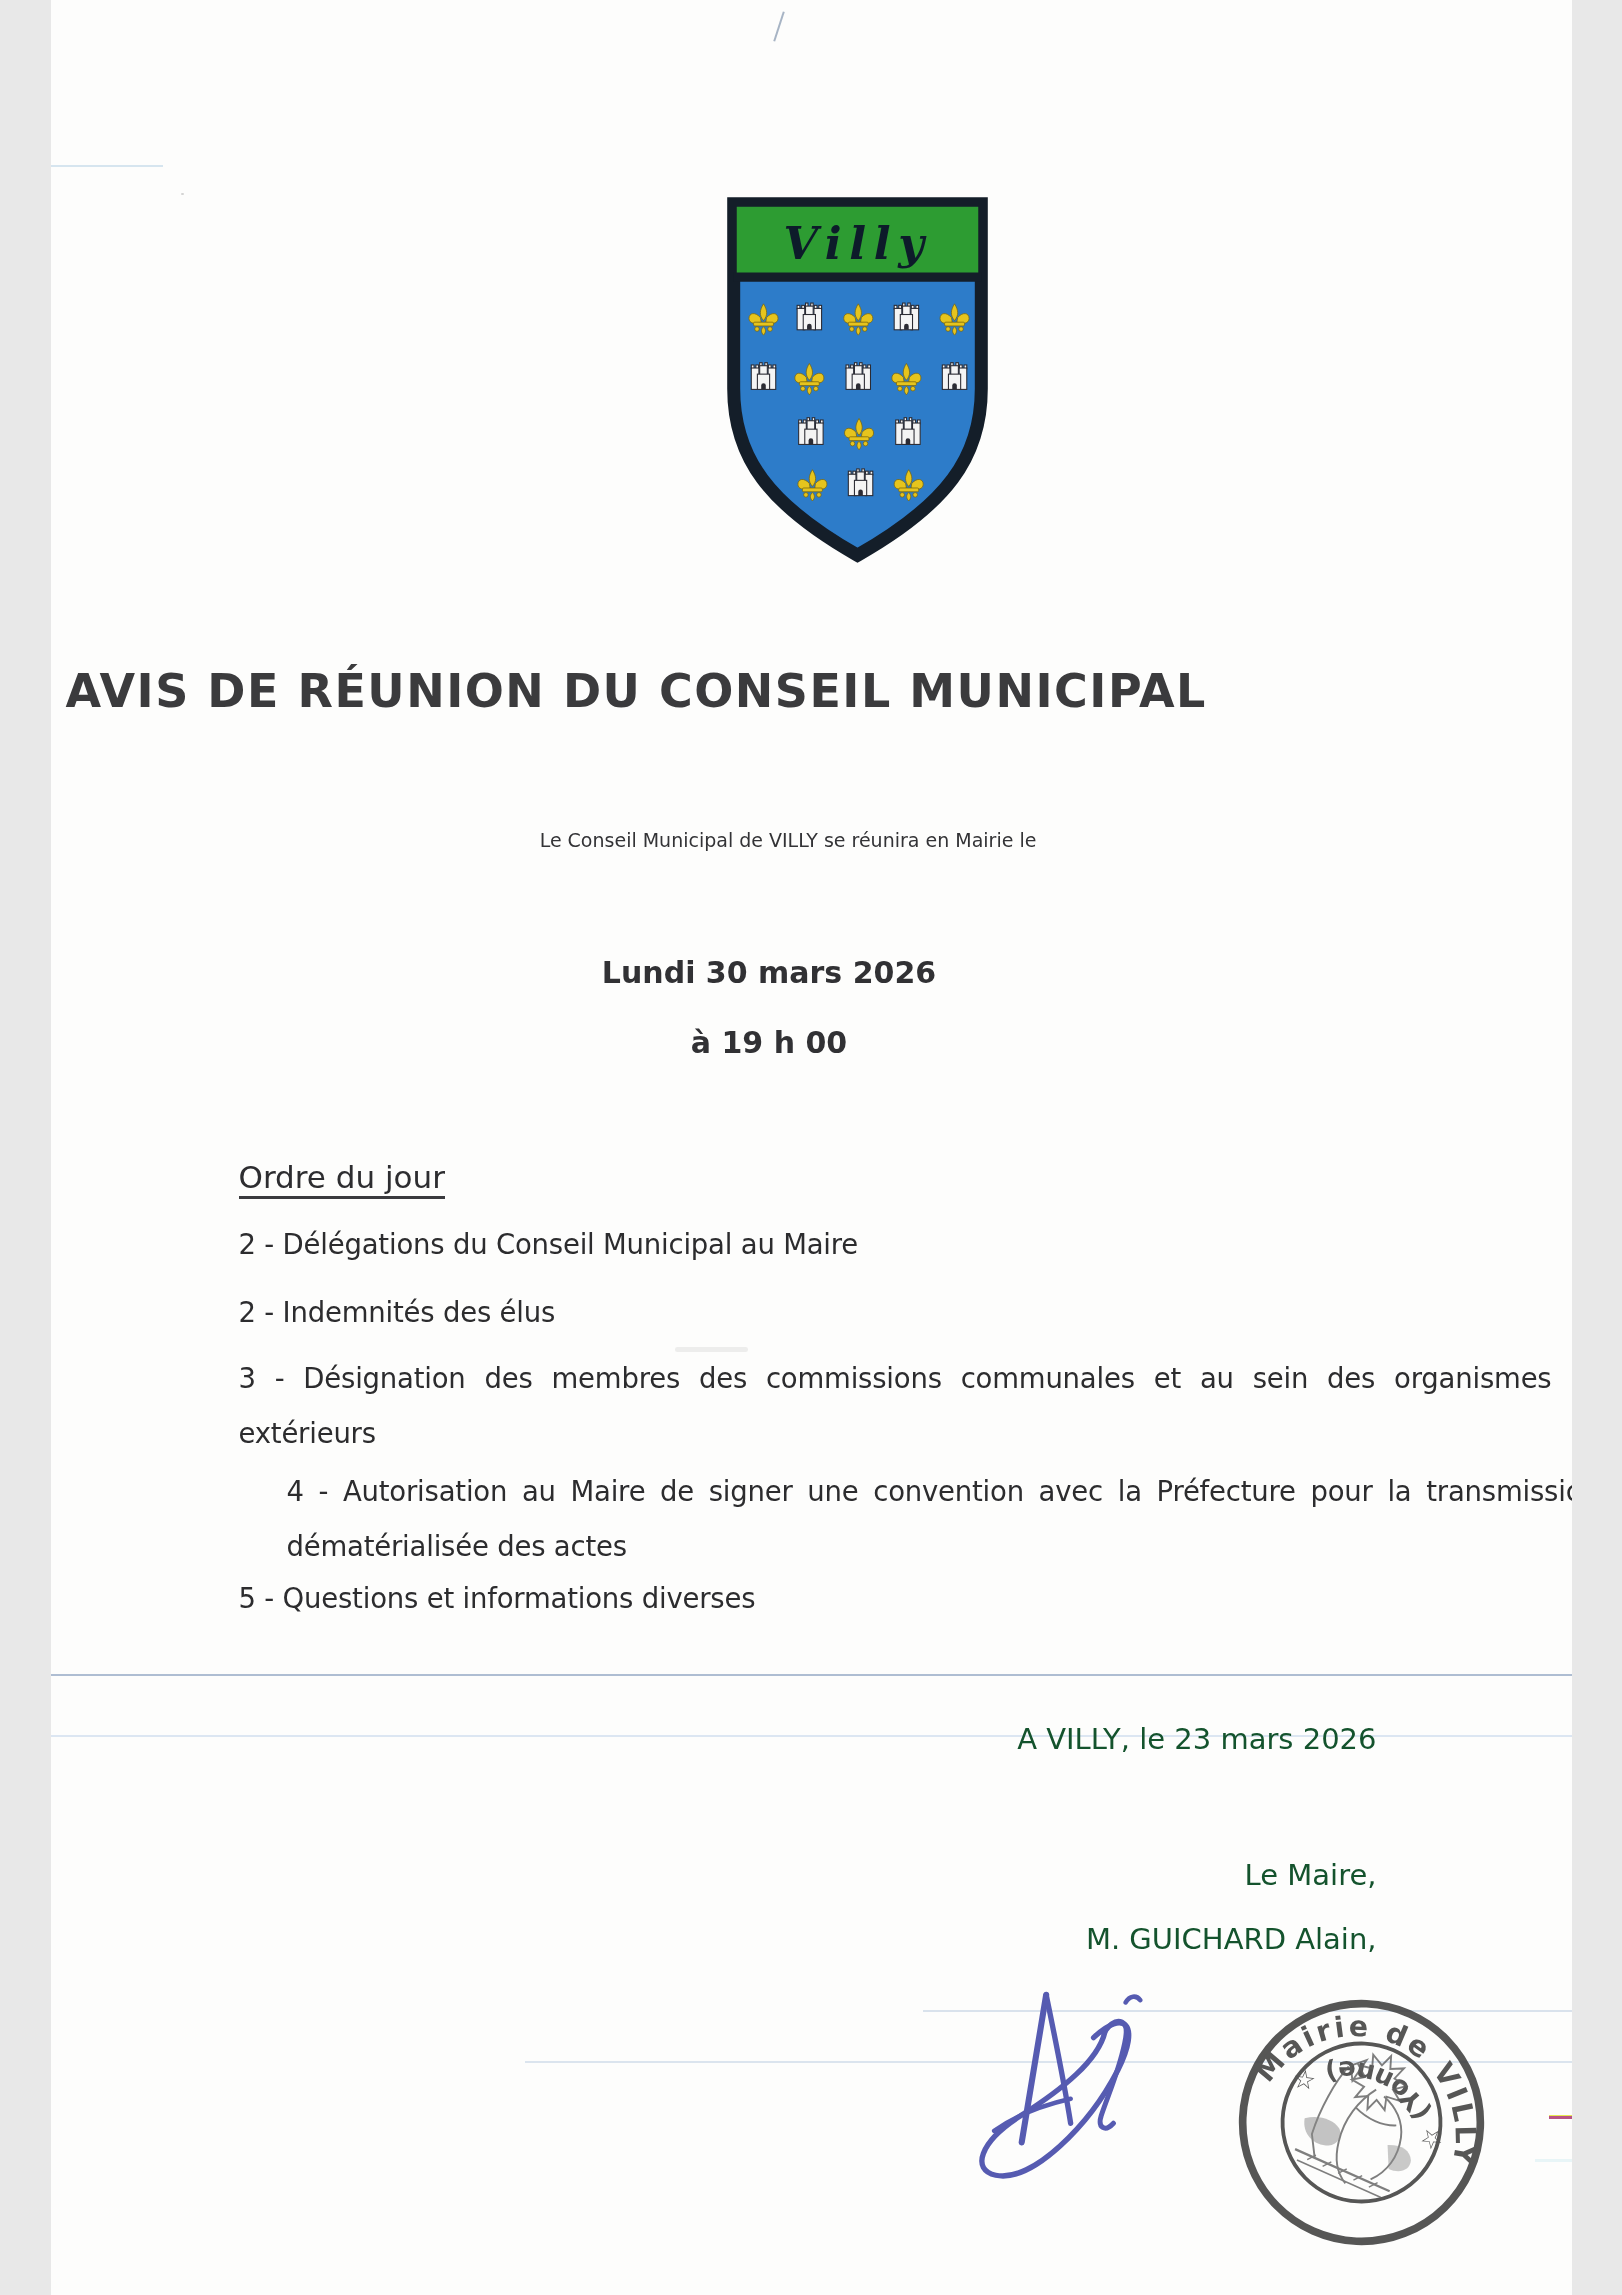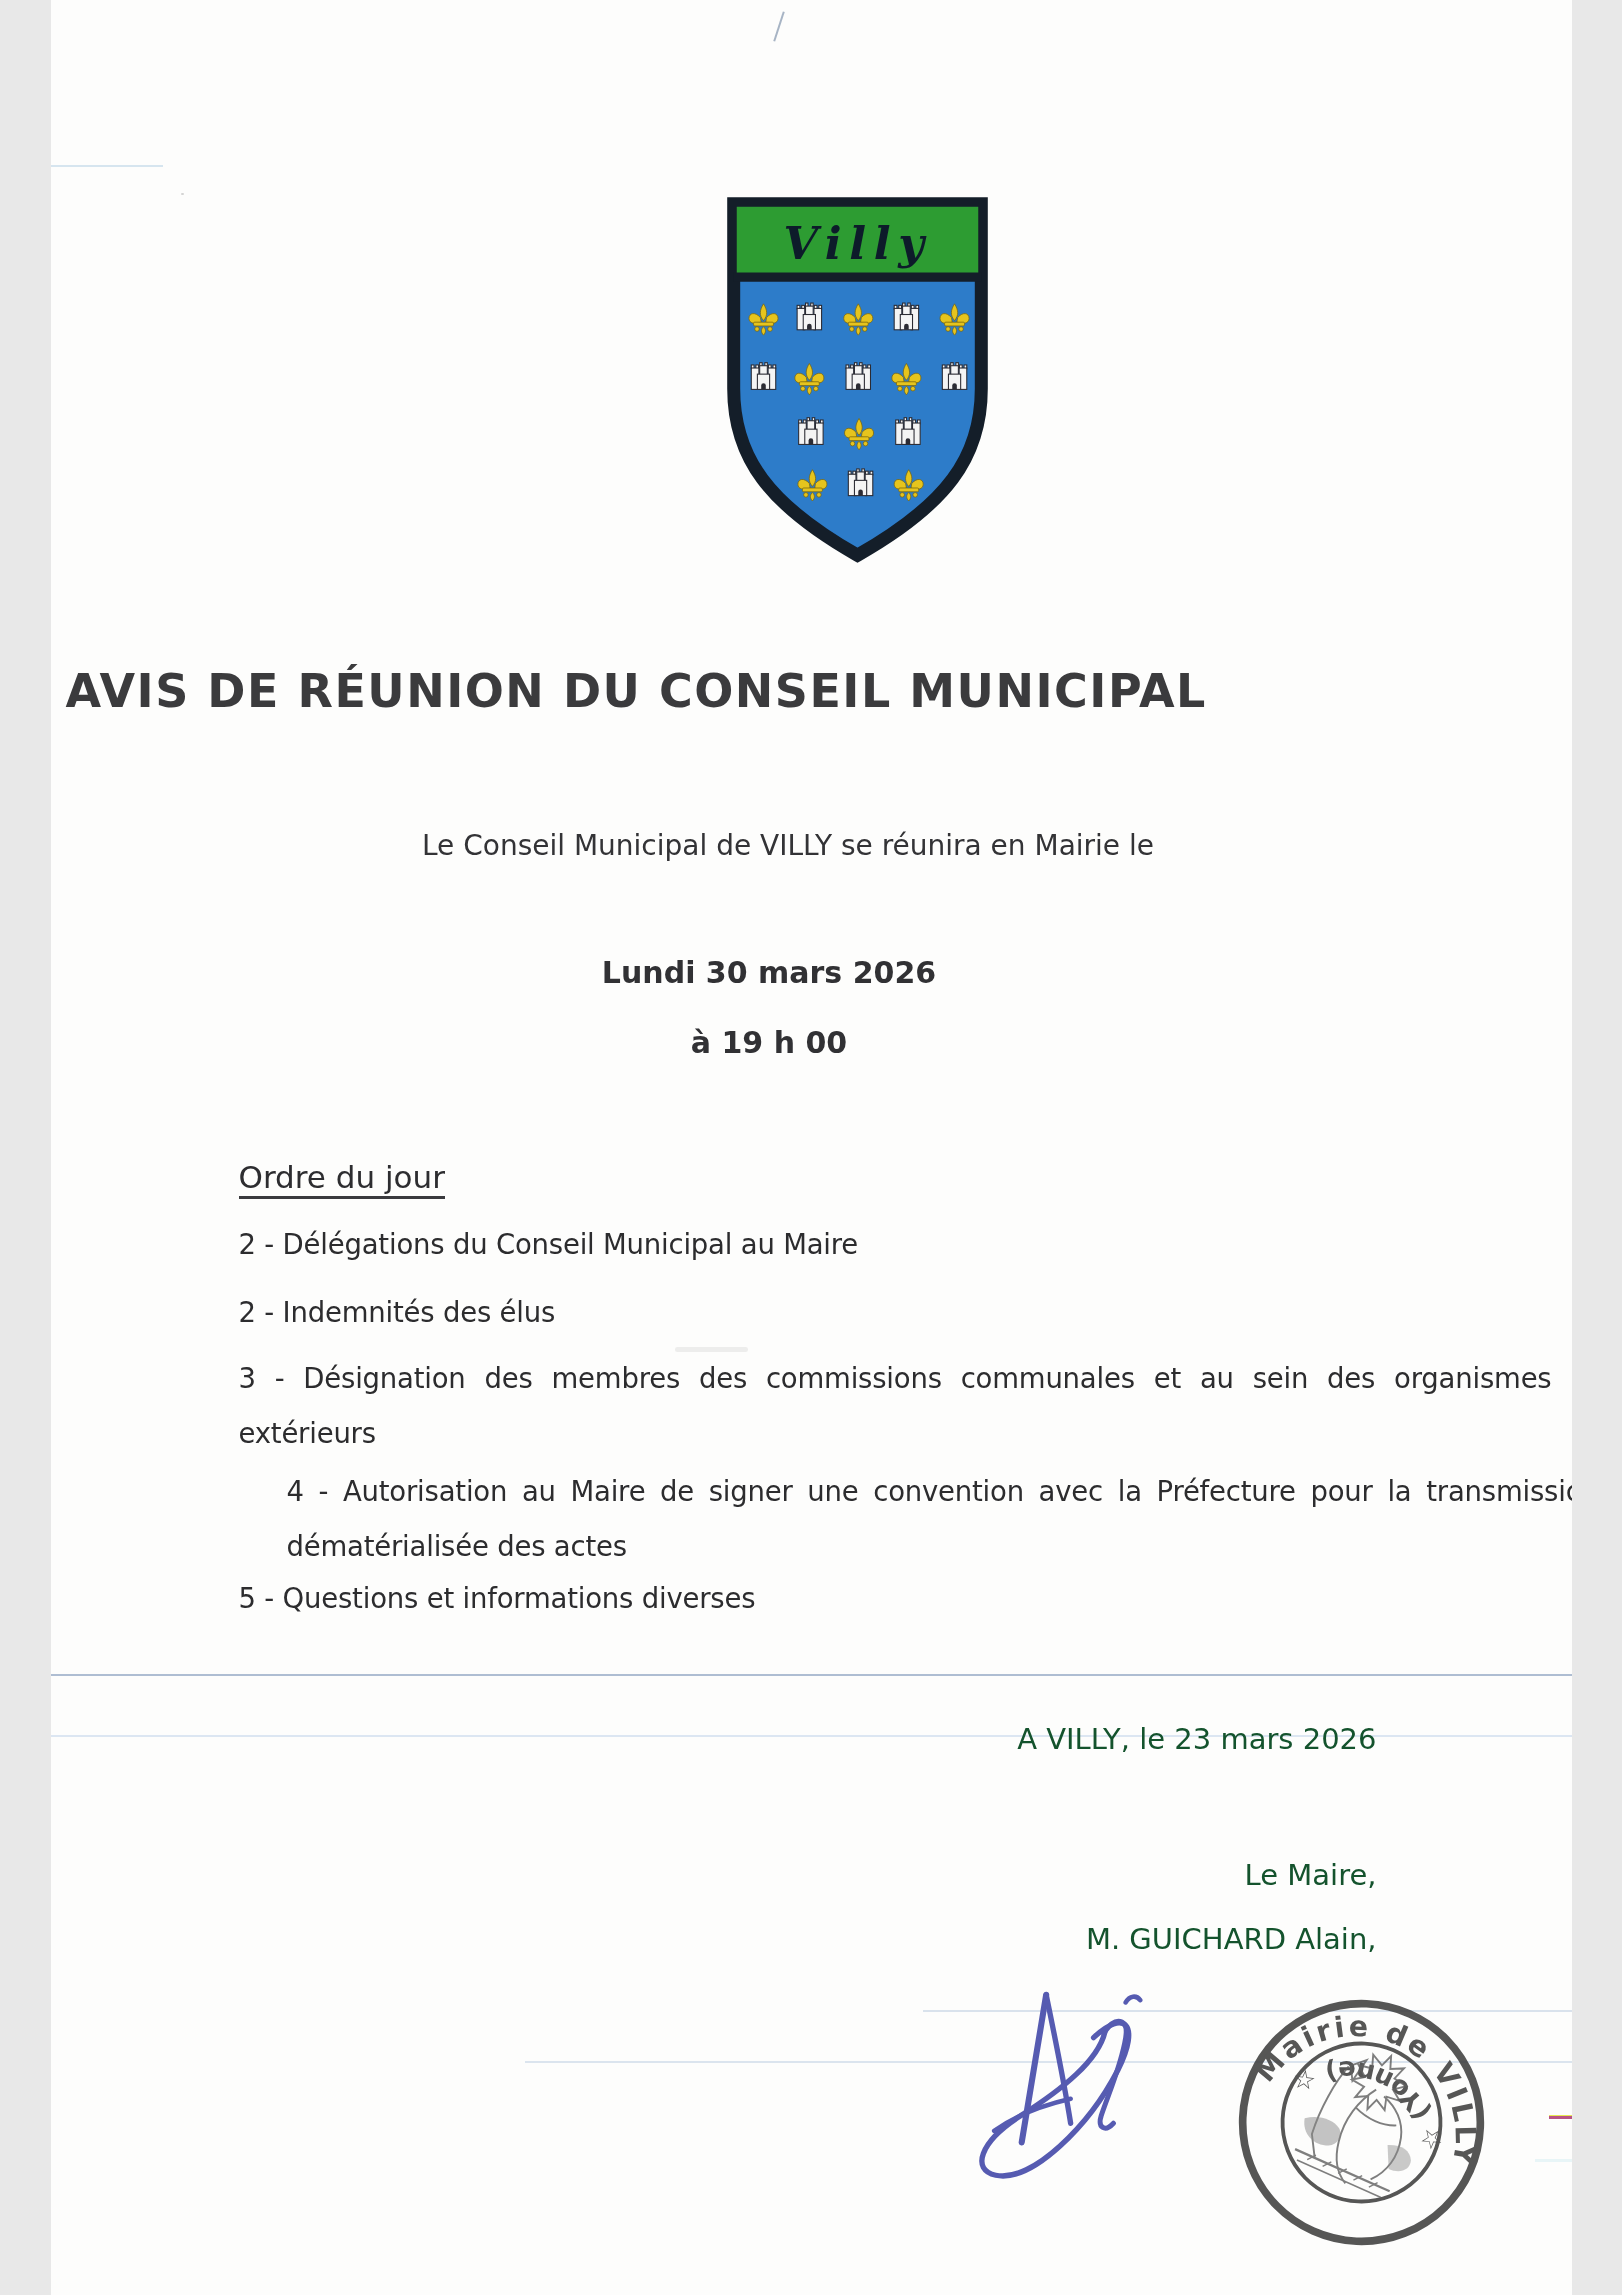--- a/index.html
+++ b/index.html
@@ -10,21 +10,21 @@
   }
   .abs{position:absolute;}
   
   .doc-title{
     left:15px;right:31px;top:664px;
     font-size:46px;font-weight:bold;letter-spacing:1.5px;color:#3b3b3d;
     white-space:nowrap;
   }
   .doc-intro{
     left:0;right:46px;top:829px;text-align:center;
-    font-size:28px;color:#333336;
+    font-size:19px;color:#333336;
   }
   .doc-date{
     left:0;right:84px;top:955px;text-align:center;
     font-size:30px;font-weight:bold;color:#313134;
   }
   .doc-time{
     left:0;right:84px;top:1025px;text-align:center;
     font-size:30px;font-weight:bold;color:#313134;
   }
   .agenda-heading{

